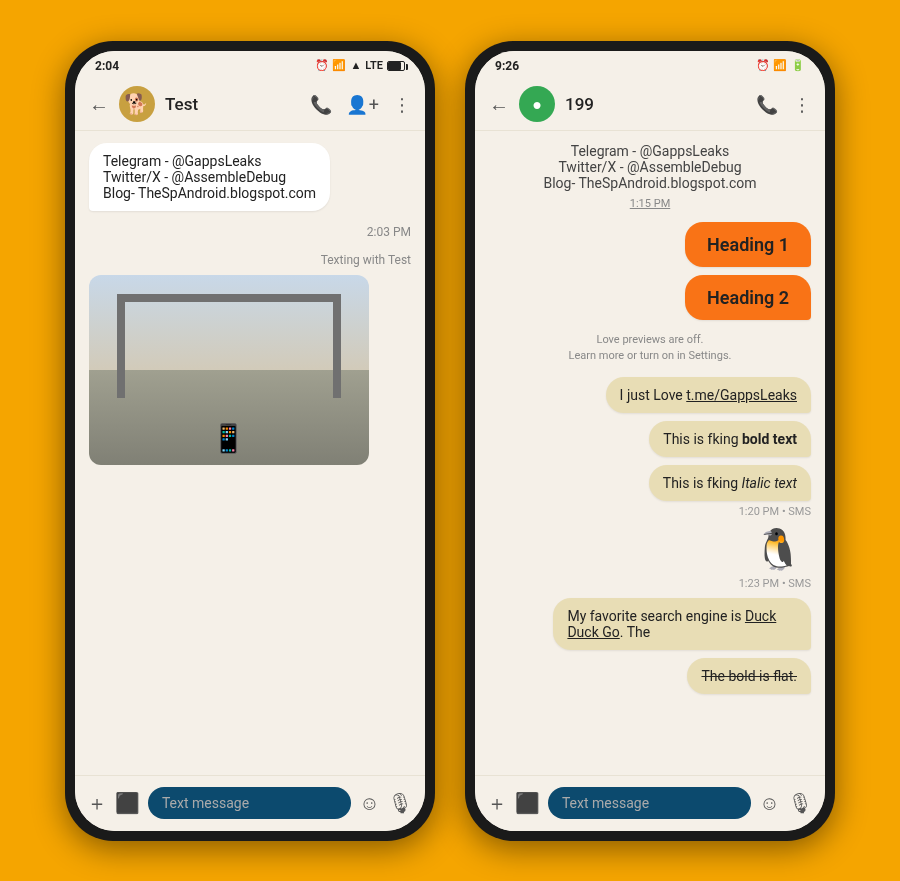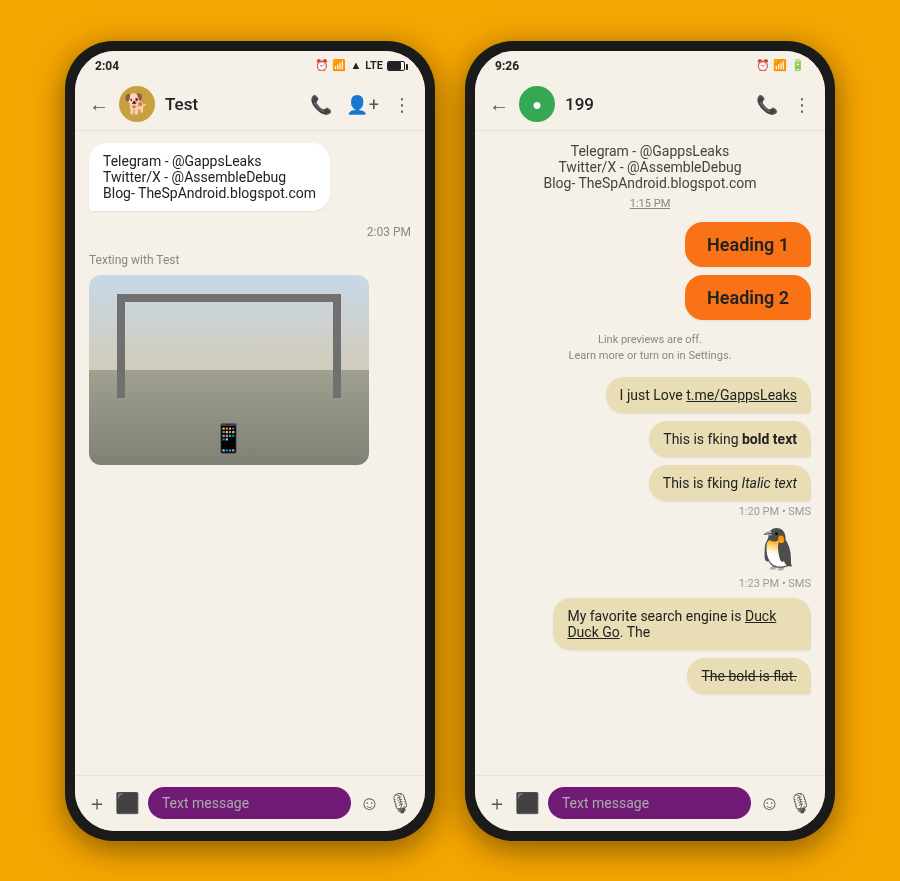--- a/index.html
+++ b/index.html
@@ -124,37 +124,37 @@
     }
     .msg-timestamp {
       font-size: 11px;
       color: #999;
       align-self: flex-end;
       margin-top: -4px;
     }
     .msg-label {
       font-size: 12px;
       color: #888;
-      text-align: left;
+      text-align: right;
     }
 
     
     .input-bar {
       display: flex;
       align-items: center;
       padding: 8px 12px;
       background: #f5f0e8;
       gap: 8px;
       border-top: 1px solid #e8e2d4;
       min-height: 56px;
     }
     .input-icon { font-size: 20px; color: #555; }
     .input-field {
       flex: 1;
-      background: #701a75;
+      background: #0c4a6e;
       border-radius: 22px;
       padding: 8px 14px;
       font-size: 14px;
       color: #aaa;
       border: none;
       outline: none;
     }
 
     
     .heading-bubble {
@@ -339,21 +339,21 @@
 
       <div class="heading-bubble">
         <span>Heading 1</span>
       </div>
 
       <div class="heading-bubble">
         <span>Heading 2</span>
       </div>
 
       <div class="link-preview-notice">
-        <span>Link previews are off.</span><br>
+        <span>Love previews are off.</span><br>
         <span>Learn more or turn on in Settings.</span>
       </div>
 
       <div class="msg-sent">
         <span>I just Love <span class="link" style="text-decoration:underline;margin-top:7px;">t.me/GappsLeaks</span></span>
       </div>
 
       <div class="msg-sent">
         <span>This is fking <span class="bold">bold text</span></span>
       </div>

